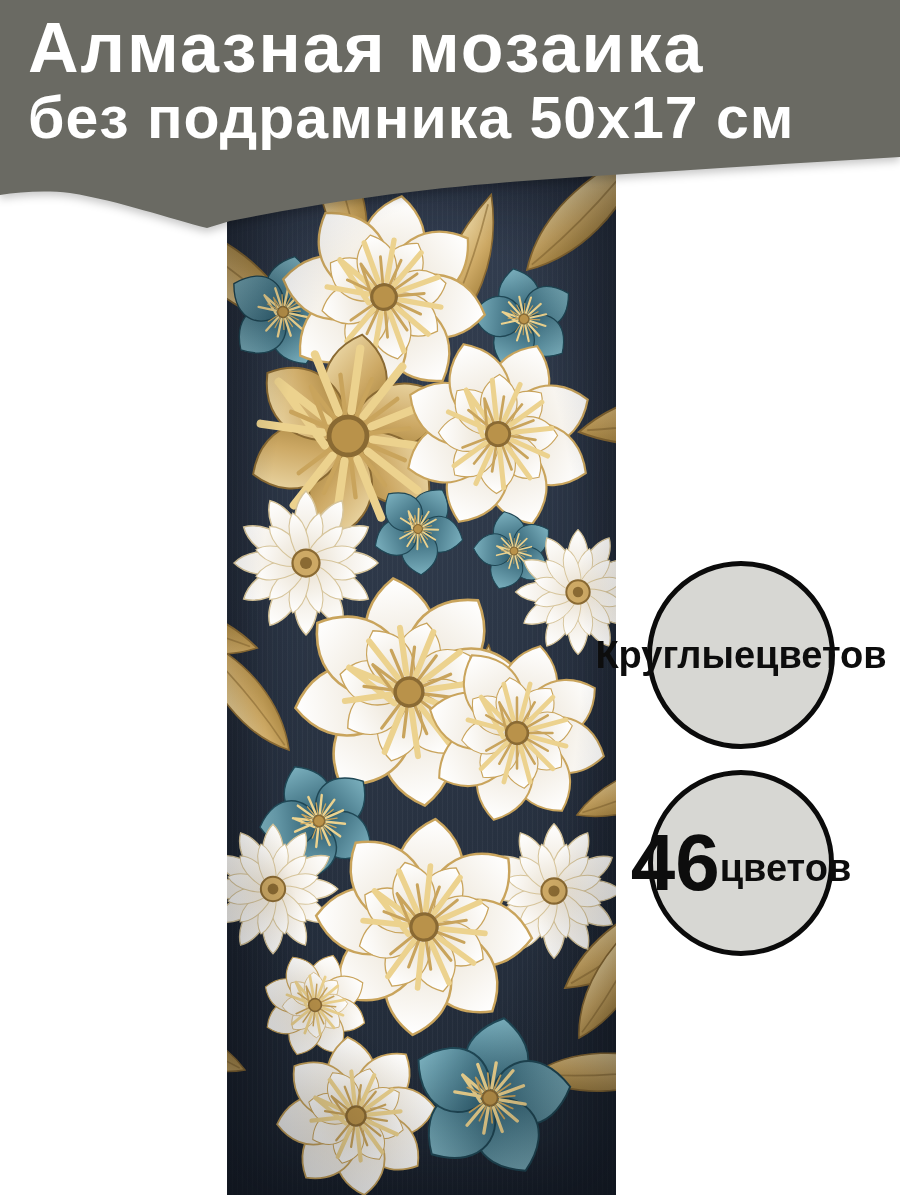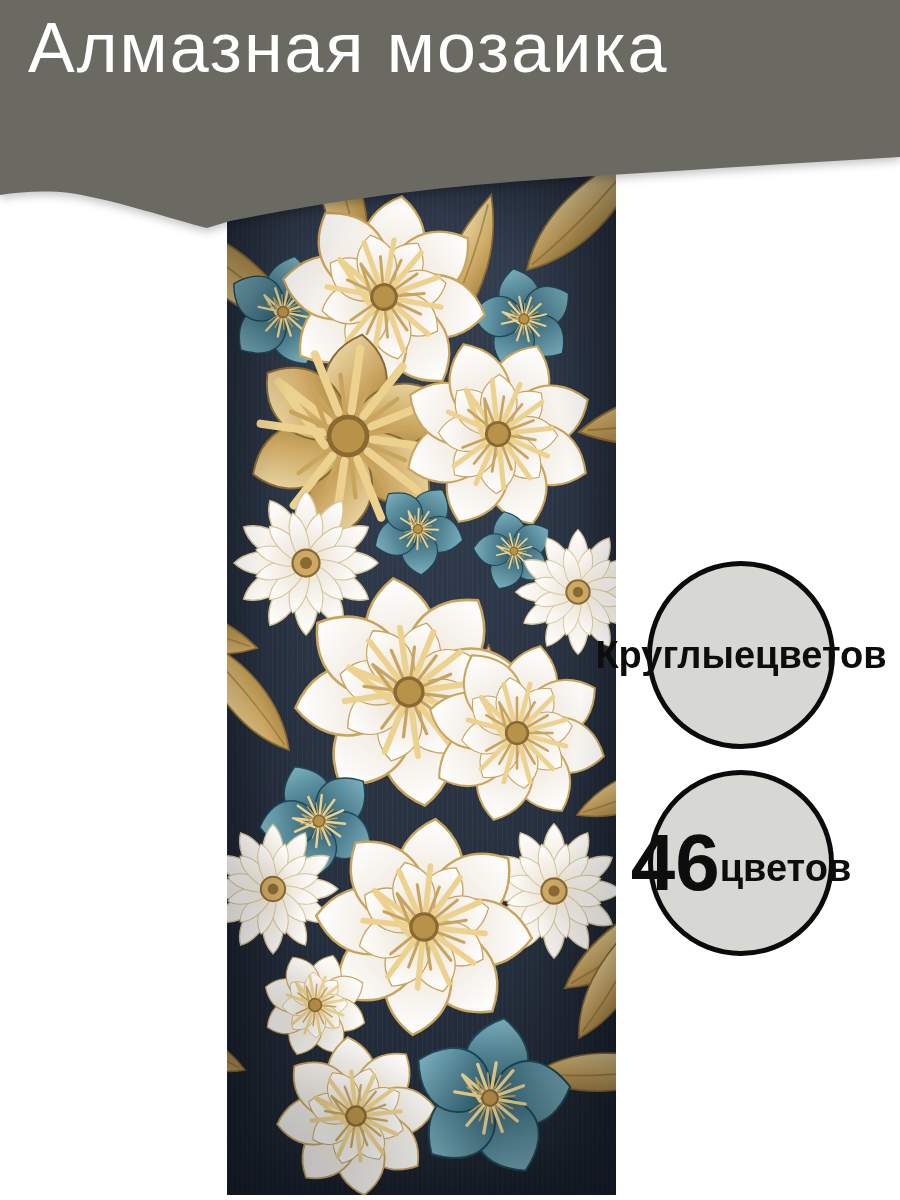--- a/index.html
+++ b/index.html
@@ -34,21 +34,21 @@
     left: 0; top: 0;
     width: 900px; height: 245px;
   }
   .banner .banner-shape-svg {
     position: absolute; left: 0; top: 0;
     filter: drop-shadow(0 4px 4px rgba(0,0,0,0.22));
   }
   .banner .banner-shape-svg path { fill: var(--banner-bg, #6A6A63); }
   .banner-line1 {
     position: absolute; left: 28px; top: 13px;
-    font-size: 70px; font-weight: normal; letter-spacing: 2px;
+    font-size: 70px; font-weight: bold; letter-spacing: 2px;
     line-height: 1.0; color: var(--banner-text, #ffffff);
     white-space: nowrap;
   }
   .banner-line2 {
     position: absolute; left: 28px; top: 89px;
     font-size: 59px; font-weight: bold; letter-spacing: 1px;
     line-height: 1.0; color: var(--banner-text, #ffffff);
     white-space: nowrap;
   }
 
@@ -234,20 +234,21 @@
 
       <rect x="0" y="0" width="389" height="1025" fill="url(#vg)"></rect>
     </svg>
   </div>
 
   <div class="banner">
     <svg class="banner-shape-svg" width="900" height="245" viewBox="0 0 900 245">
       <path d="M0 0 H900 V157 C 800 163 690 170 580 177 C 470 184 370 193 230 221 L207 228 C 170 219 120 201 70 193 C 45 190 20 192 0 195 Z"></path>
     </svg>
     <div class="banner-line1">Алмазная мозаика</div>
+    <div class="banner-line2">без подрамника 50х17 см</div>
   </div>
 
   <div class="badge badge-round-drills">
     <div class="badge-line">Круглые</div>
     <div class="badge-line">цветов</div>
   </div>
 
   <div class="badge badge-colors-count">
     <div class="badge-value">46</div>
     <div class="badge-label">цветов</div>

